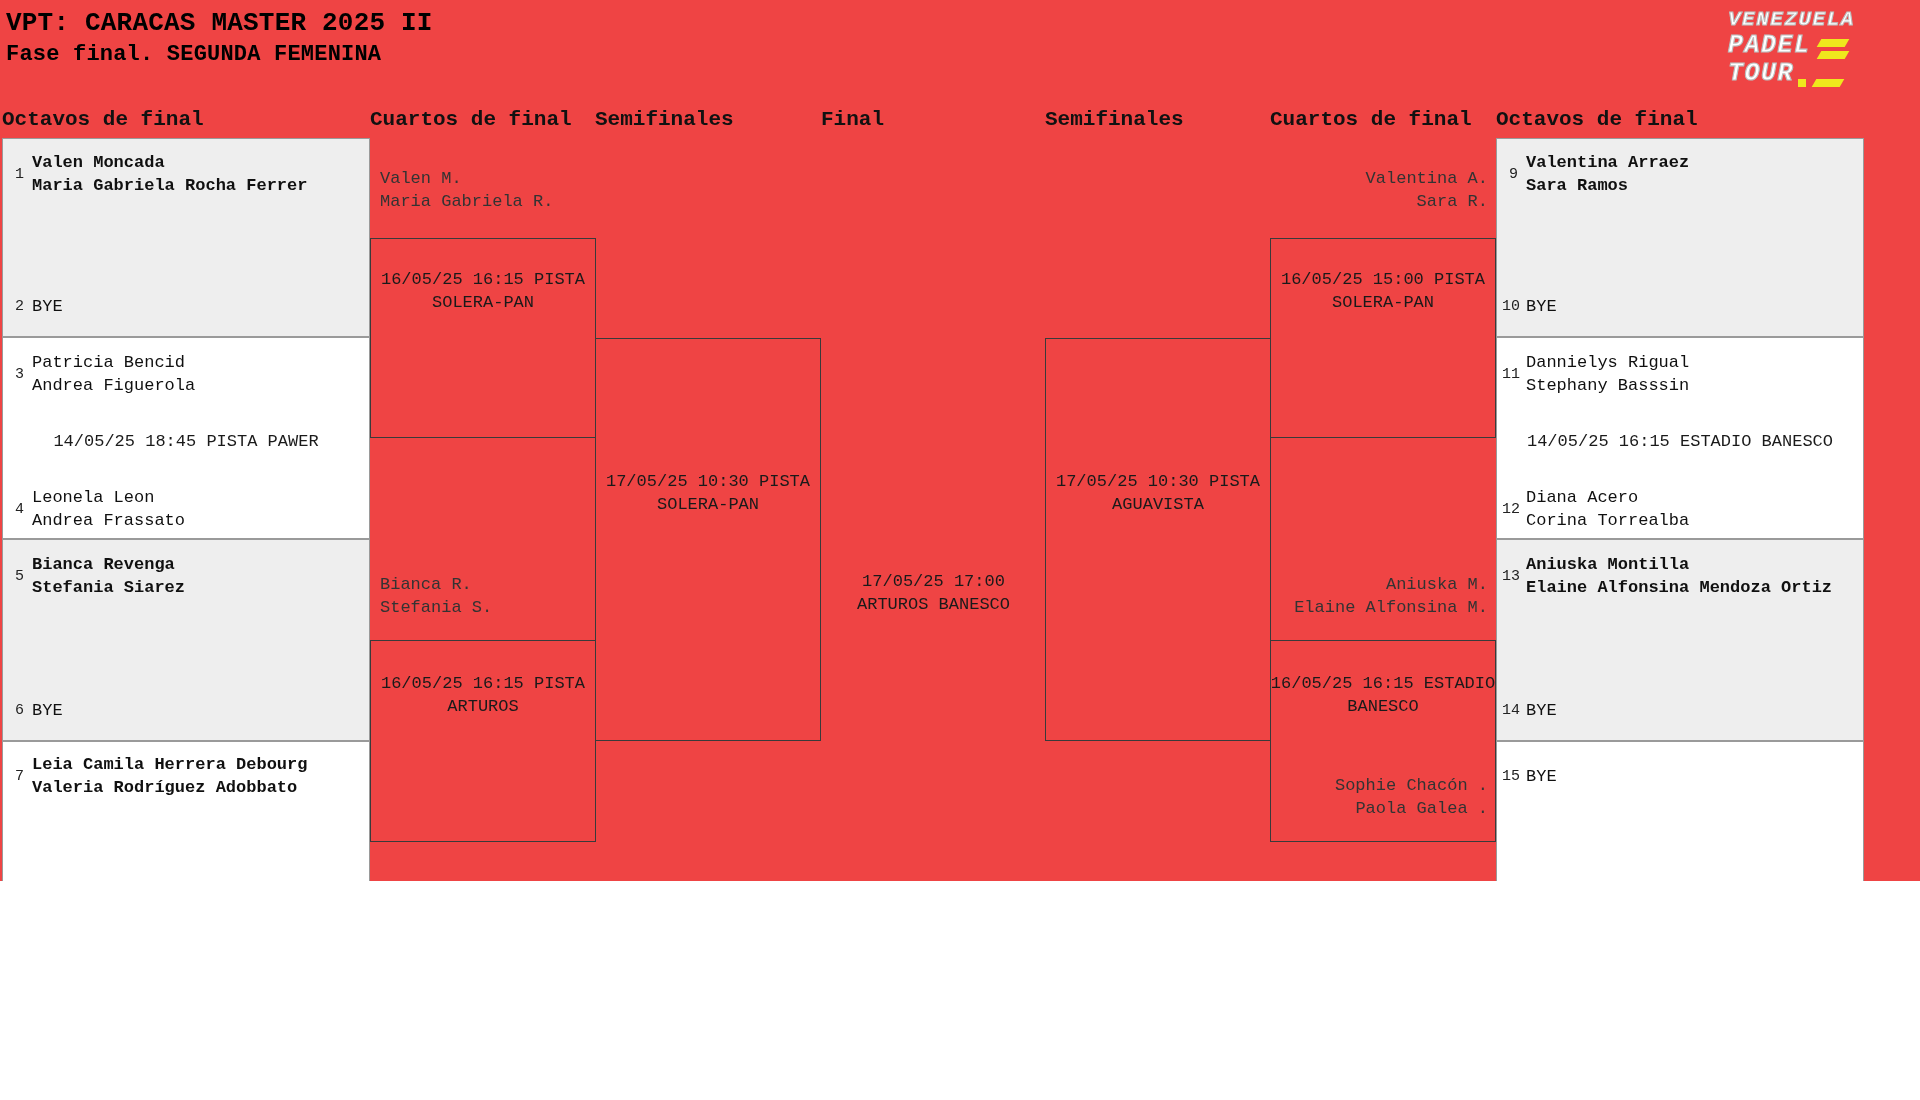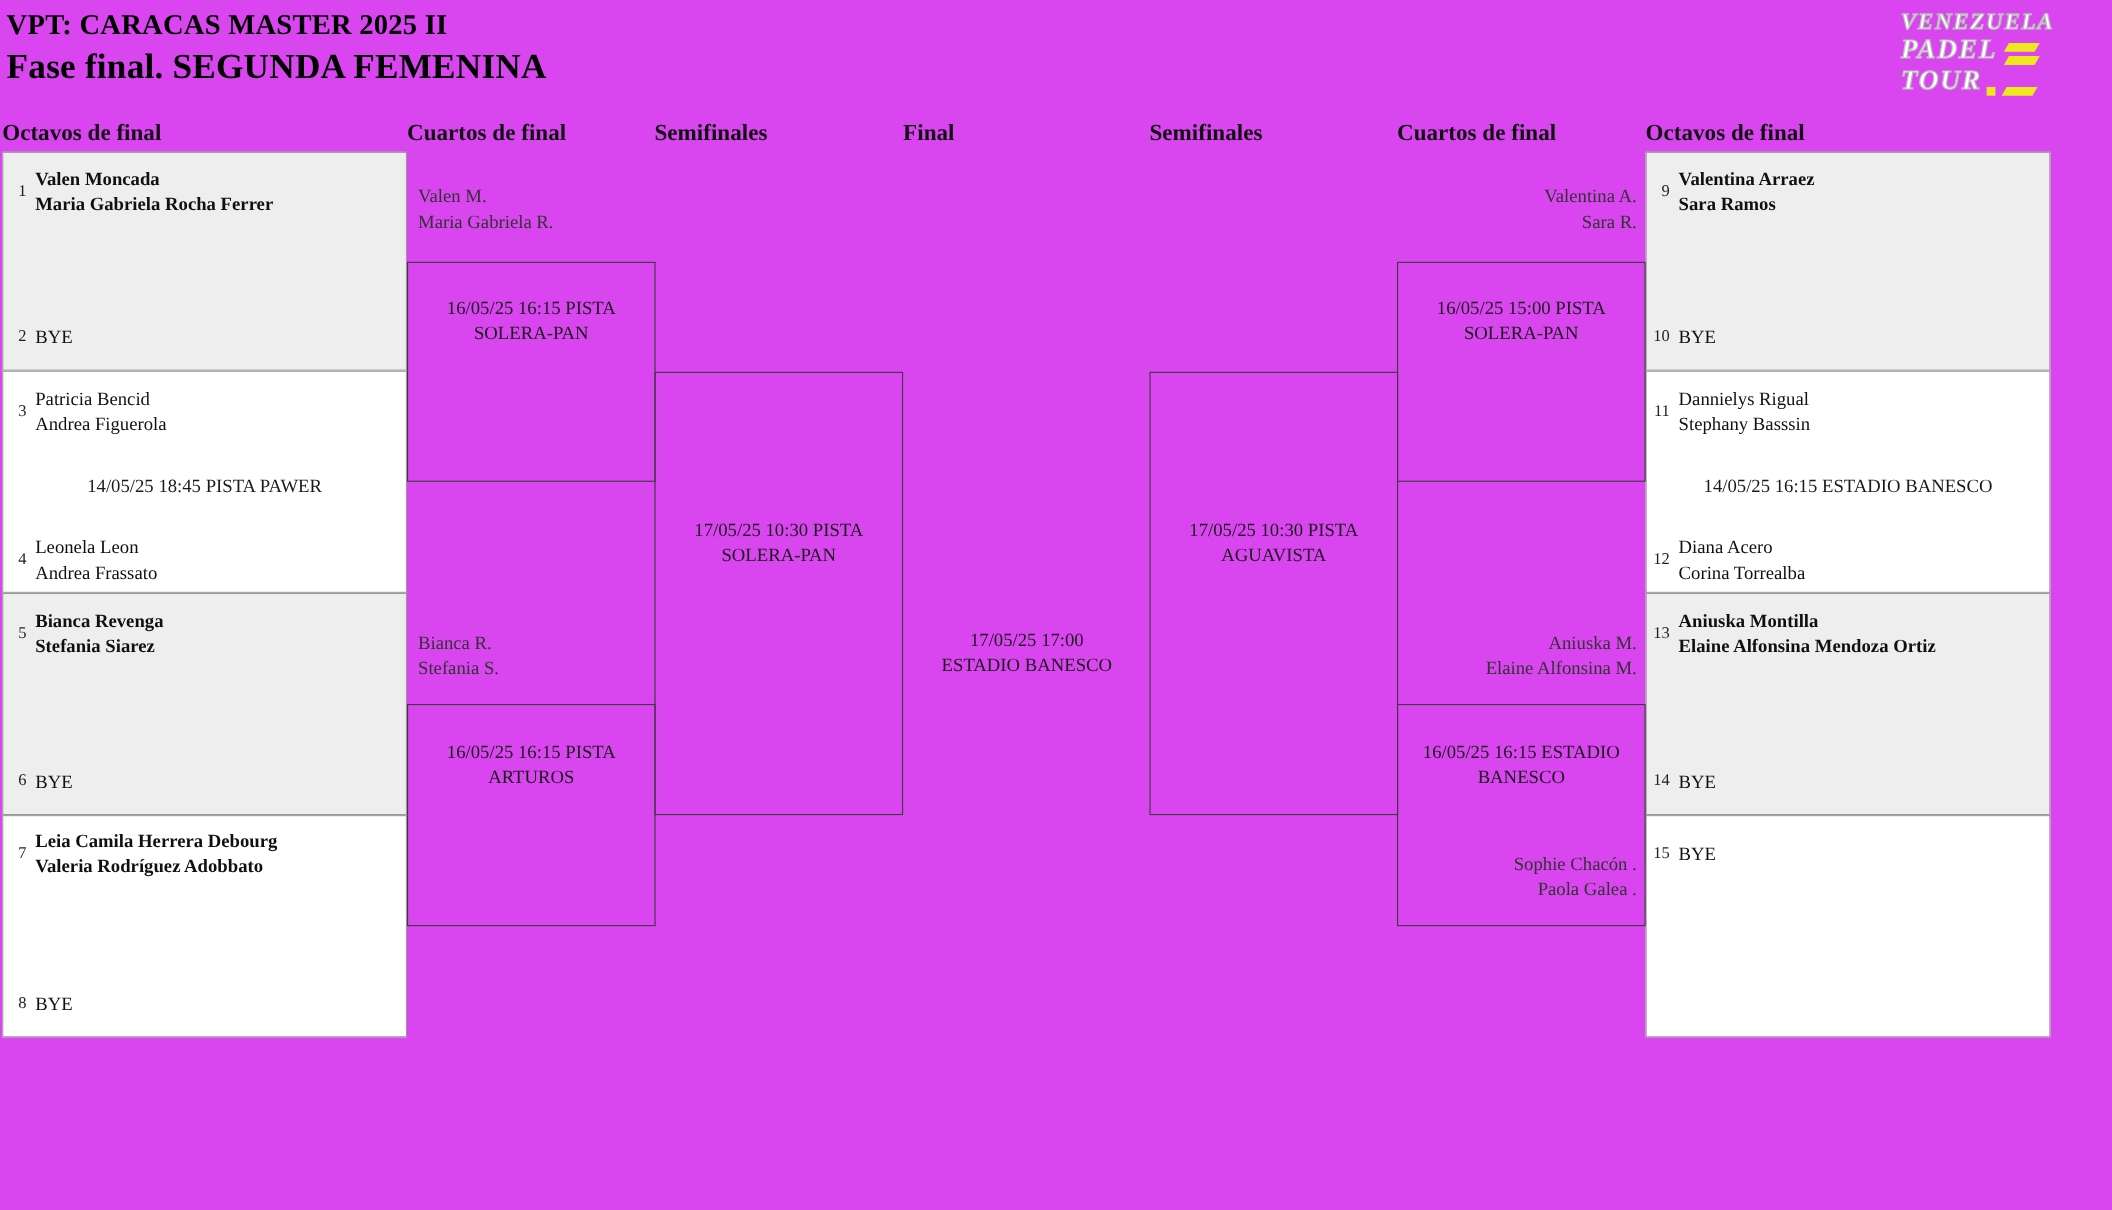--- a/index.html
+++ b/index.html
@@ -1,32 +1,32 @@
 <!DOCTYPE html>
 <html><head>
 <meta charset="utf-8">
 <style>
   html, body { margin: 0; padding: 0; background: #ffffff; }
   .page {
     position: relative;
     width: 1920px;
-    height: 1100px;
-    background: #d946ef;
-    font-family: Liberation Serif, serif;
+    height: 881px;
+    background: #ef4444;
+    font-family: Liberation Mono, monospace;
     color: #111;
     overflow: hidden;
   }
   
   .title {
     position: absolute; left: 6px; top: 8px;
     font-size: 26px; font-weight: 700; color: #000; letter-spacing: 0.2px;
   }
   .subtitle {
     position: absolute; left: 6px; top: 42px;
-    font-size: 32px; font-weight: 700; color: #000; letter-spacing: 0.2px;
+    font-size: 22px; font-weight: 700; color: #000; letter-spacing: 0.2px;
   }
   
   .logo {
     position: absolute; top: 8px; right: 22px; width: 170px;
     font-style: italic; font-weight: 700; text-align: left; line-height: 1;
   }
   .logo-row { display: flex; align-items: flex-end; margin-bottom: 2px; }
   .logo-txt {
     color: #ffffff;
     -webkit-text-stroke: 1.1px #bdbdbd;
@@ -279,16 +279,16 @@
     <div>17/05/25 10:30 PISTA</div>
     <div>SOLERA-PAN</div>
   </div>
   <div class="match-label" style="left:1045px; top:470px; width:226px;">
     <div>17/05/25 10:30 PISTA</div>
     <div>AGUAVISTA</div>
   </div>
 
   <div class="match-label" style="left:821px; top:570px; width:225px;">
     <div>17/05/25 17:00</div>
-    <div>ESTADIO BANESCO</div>
+    <div>ARTUROS BANESCO</div>
   </div>
 
 </div>
 
 </body></html>

